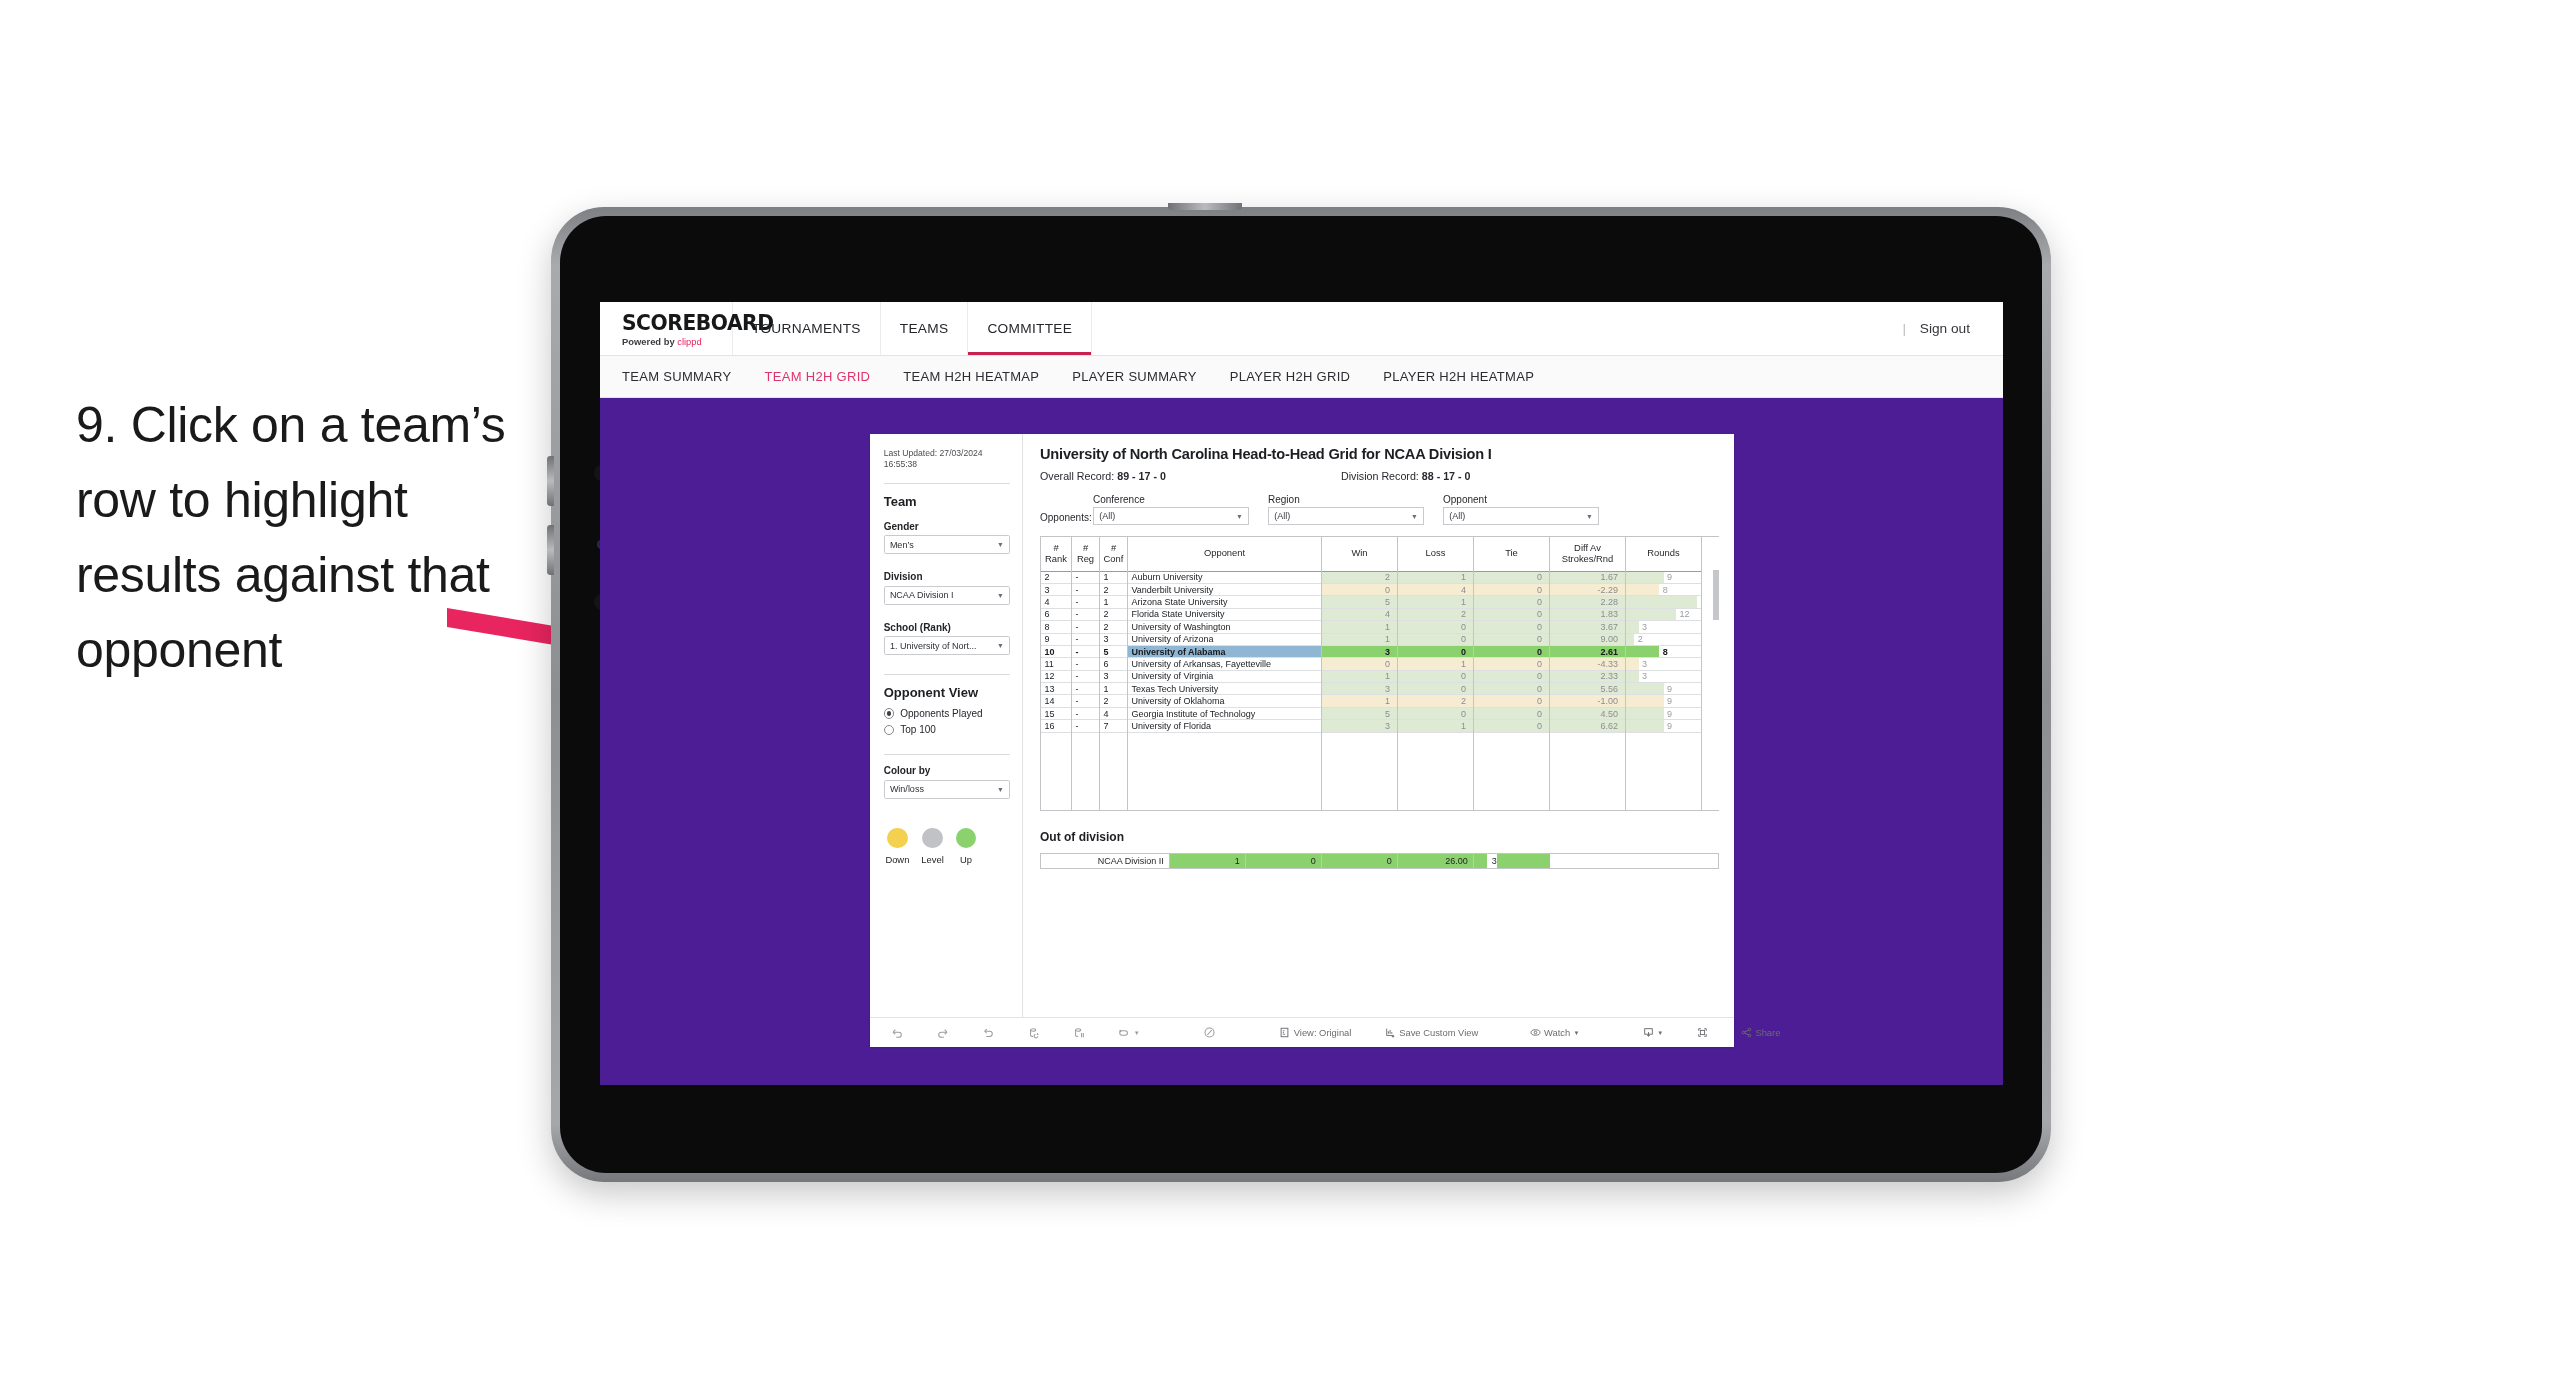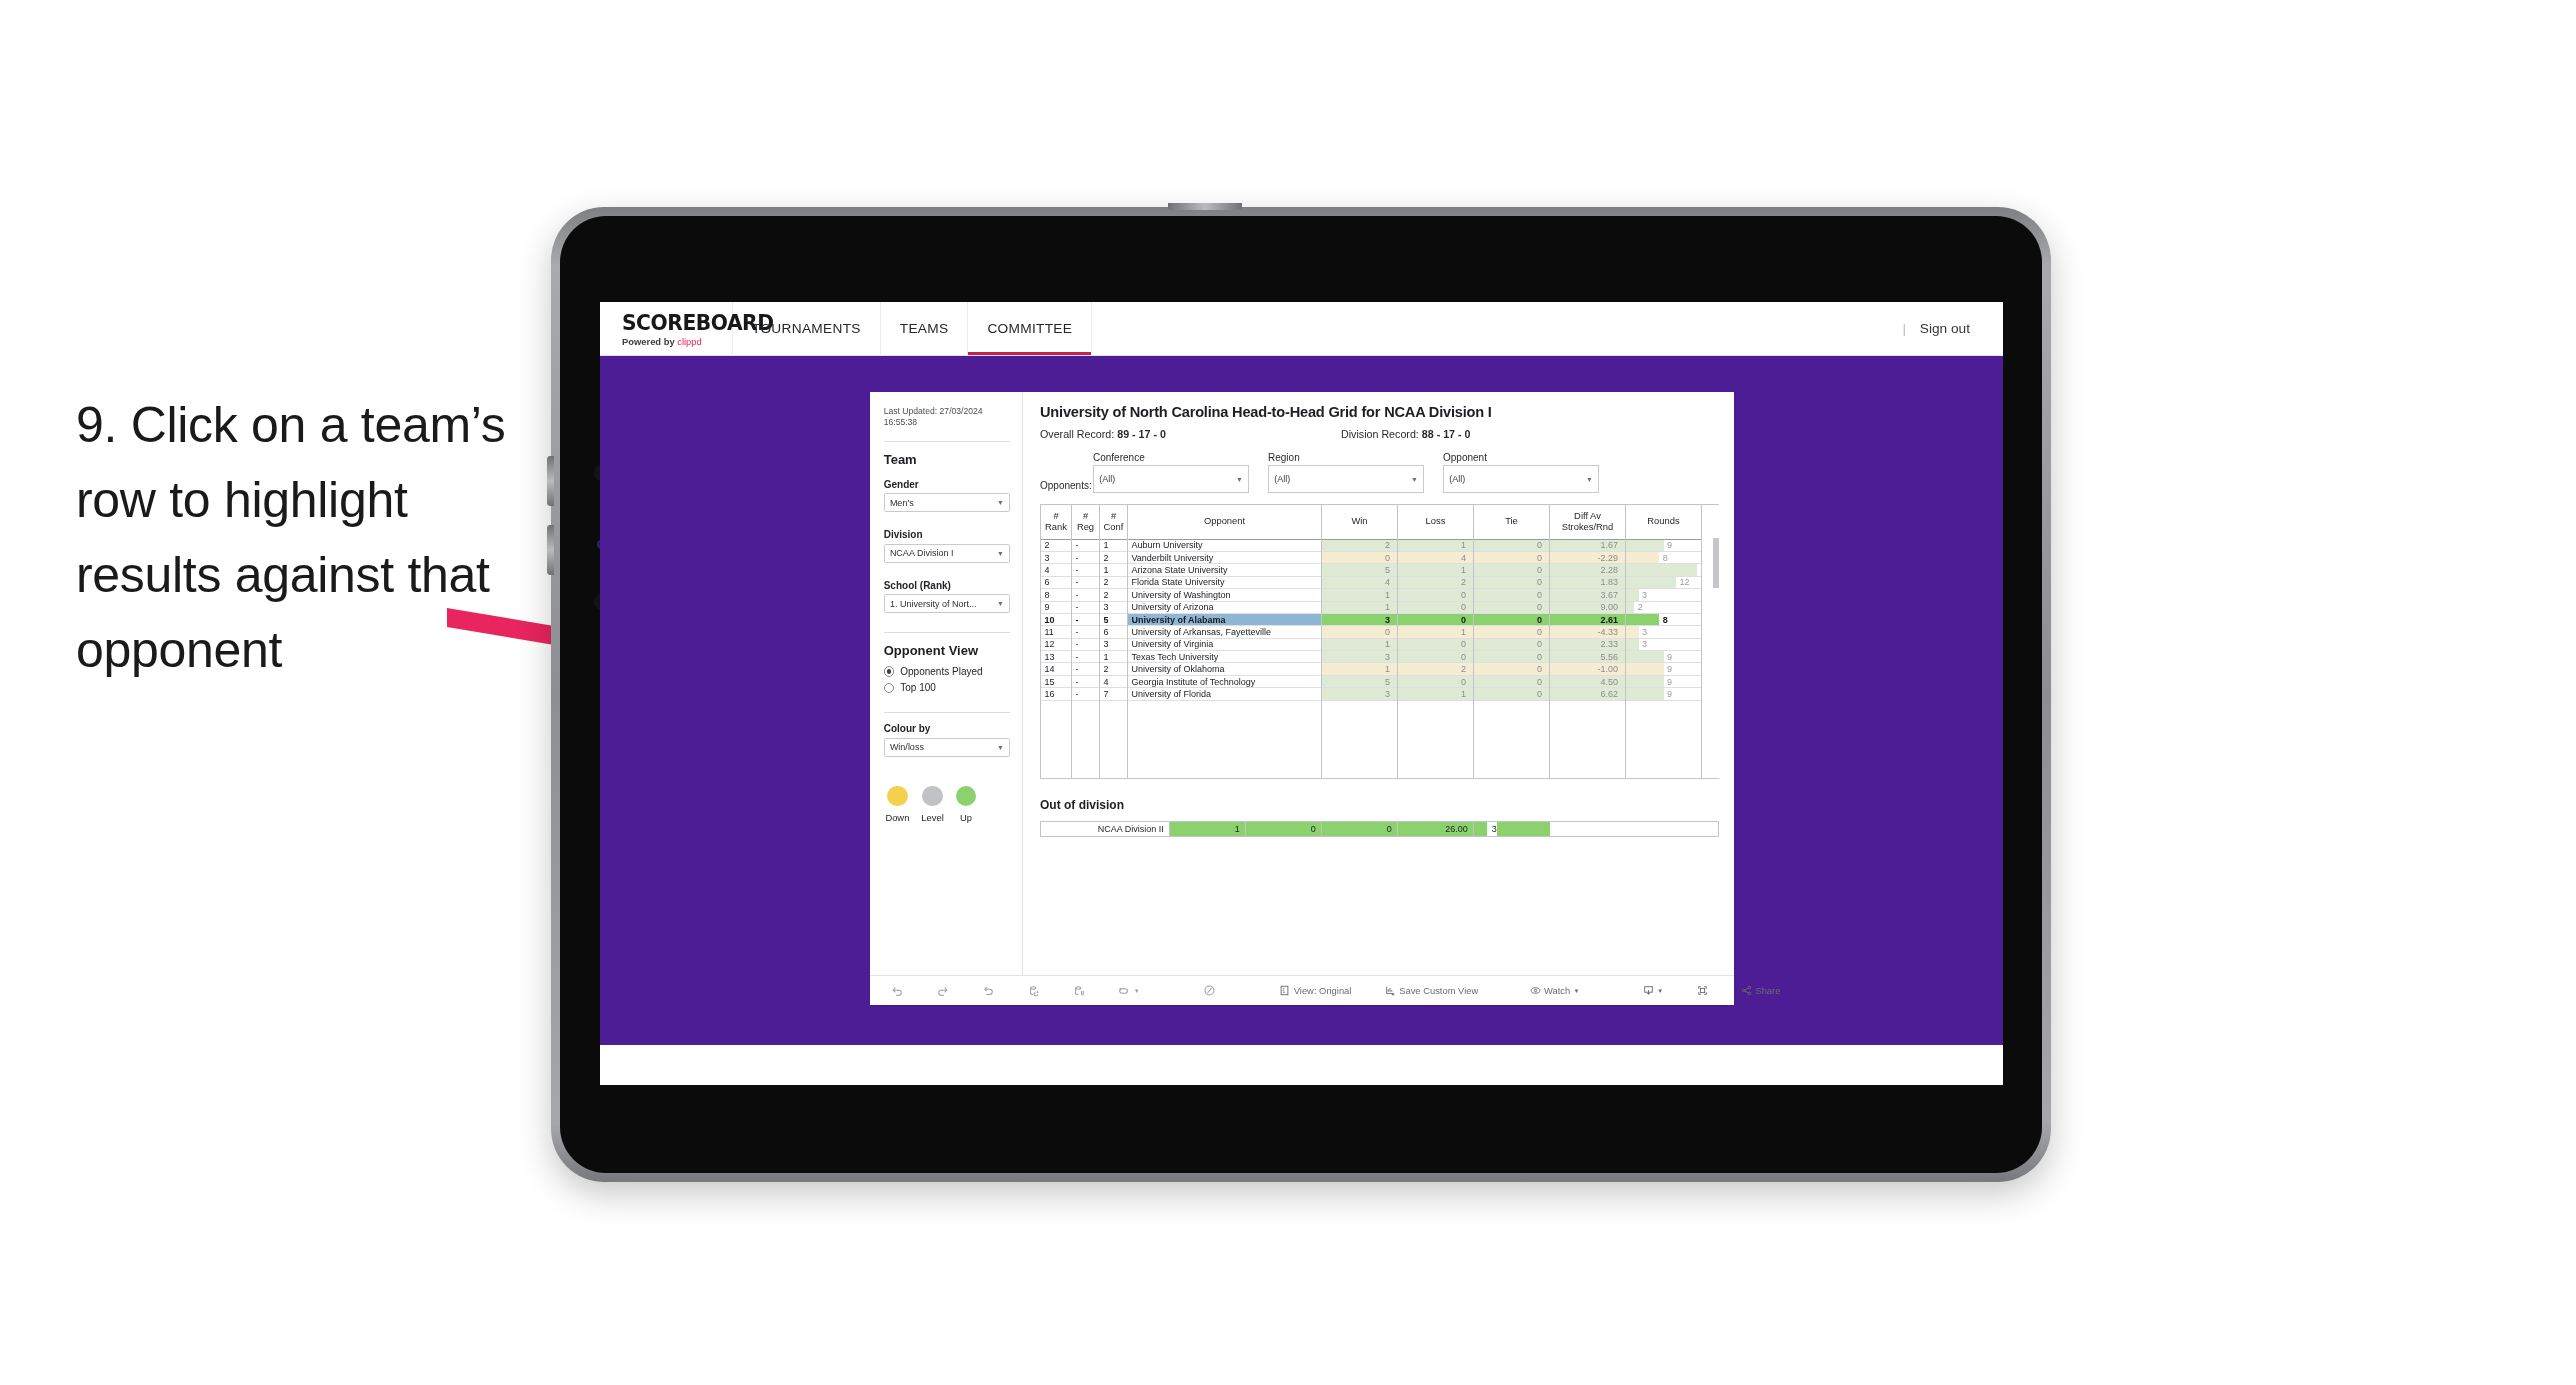--- a/index.html
+++ b/index.html
@@ -102,21 +102,21 @@
   
   #content{flex:1;padding:12px 15.5px 0 17px;box-sizing:border-box;min-width:0;}
   #viz-title{font-size:14.6px;font-weight:700;color:#1c1e22;letter-spacing:-0.2px;}
   #records{display:flex;margin-top:7.7px;font-size:10.7px;color:#27292e;}
   #rec-overall{width:301px;}
   #records b{font-weight:700;}
   #filterbar{display:flex;align-items:flex-end;margin-top:12px;gap:0;}
   #opp-label{font-size:10px;color:#27292e;width:53px;padding-bottom:2.6px;}
   .fbox{margin-right:19px;}
   .fbox-lbl{font-size:10px;color:#27292e;margin-bottom:2.6px;}
-  .fbox-sel{border:0.9px solid #c9cacd;background:#fff;height:28px;width:156px;
+  .fbox-sel{border:0.9px solid #c9cacd;background:#fff;height:18px;width:156px;
     display:flex;align-items:center;justify-content:space-between;padding:0 5.2px;
     box-sizing:border-box;font-size:9px;color:#3a3c41;cursor:pointer;}
 
   
   #grid{margin-top:10.3px;border:0.9px solid #c3c4c7;border-right:none;display:flex;
     font-size:9px;color:#212327;background:#fff;position:relative;}
   .col{box-sizing:border-box;}
   .hcell{height:34px;display:flex;align-items:center;justify-content:center;
     text-align:center;line-height:1.15;border-bottom:0.9px solid #9a9b9f;font-size:9.4px;color:#1f2125;}
   .cell{height:12.4px;display:flex;align-items:center;border-bottom:0.9px solid #dedfe1;
@@ -180,20 +180,28 @@
     <div class="topnav-item">TOURNAMENTS</div>
     <div class="topnav-item">TEAMS</div>
     <div class="topnav-item active">COMMITTEE</div>
     <div id="topnav-spacer"></div>
     <div id="signout-wrap">
       <span id="signout-div">|</span>
       <span id="signout">Sign out</span>
     </div>
   </div>
 
+  <div id="subnav">
+    <div class="subnav-item">TEAM SUMMARY</div>
+    <div class="subnav-item active">TEAM H2H GRID</div>
+    <div class="subnav-item">TEAM H2H HEATMAP</div>
+    <div class="subnav-item">PLAYER SUMMARY</div>
+    <div class="subnav-item">PLAYER H2H GRID</div>
+    <div class="subnav-item">PLAYER H2H HEATMAP</div>
+  </div>
 
   <div id="workspace">
     <div id="viz">
       <div id="viz-body">
 
         <div id="filters">
           <div id="updated">Last Updated: 27/03/2024 16:55:38</div>
           <div class="hr"></div>
           <div class="sec-title">Team</div>
 

